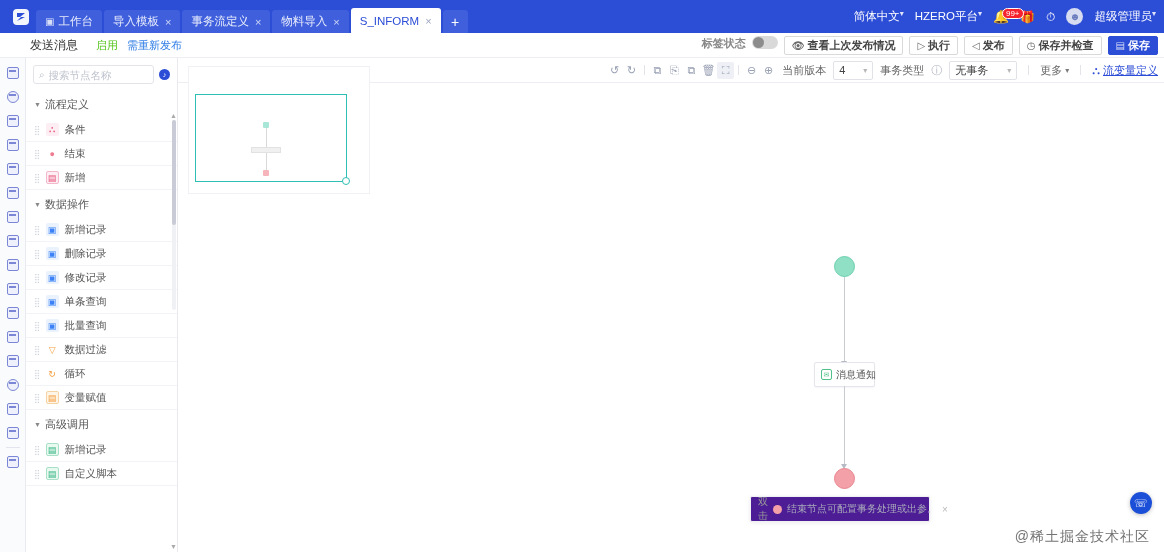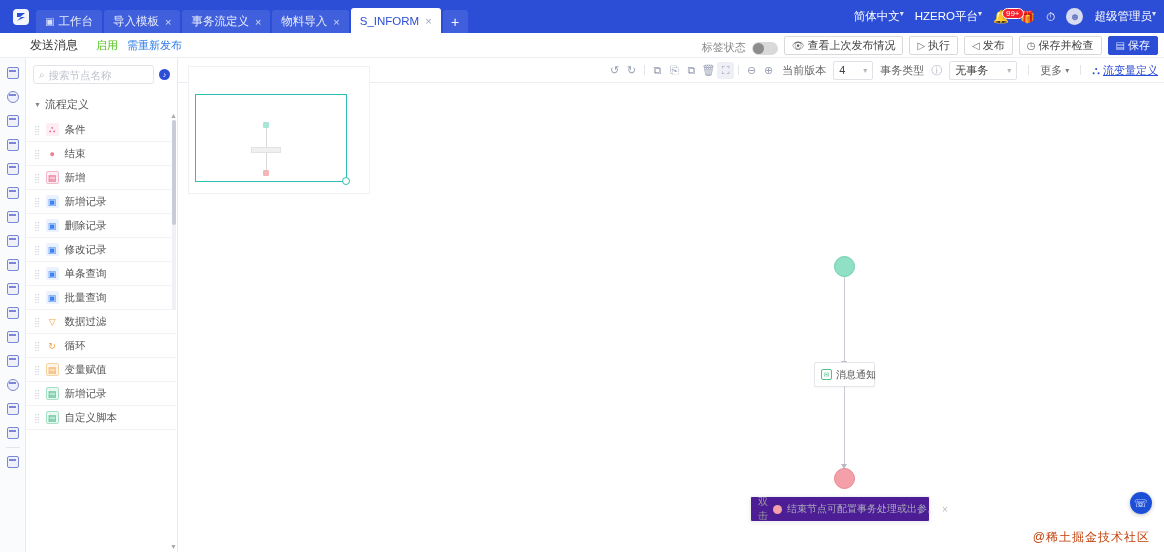--- a/index.html
+++ b/index.html
@@ -55,21 +55,21 @@
   }
 
   
   .pagehdr {
     height:25px; background:#fff; border-bottom:1px solid #eceef3;
     display:flex; align-items:center; padding-left:30px; position:relative;
   }
   .ph-title { font-size:12px; color:#333; font-weight:normal; }
   .ph-status { font-size:11px; color:#52c41a; margin-left:18px; }
   .ph-link { font-size:11px; color:#2c7be5; margin-left:9px; cursor:pointer; }
-  .ph-right { position:absolute; right:6px; display:flex; align-items:flex-end; gap:6px; }
+  .ph-right { position:absolute; right:6px; display:flex; align-items:flex-start; gap:6px;font-weight:bold; }
   .ph-lbl { font-size:11px; color:#888; }
   .switch {
     width:26px; height:13px; background:#d9d9d9; border-radius:7px; position:relative;
     cursor:pointer;
   }
   .switch::after {
     content:""; position:absolute; left:1px; top:1px; width:11px; height:11px;
     background:#8c8c8c; border-radius:50%;
   }
   .btn {
@@ -239,21 +239,21 @@
   .tt-close { font-size:10px; color:#bbb; cursor:pointer; }
 
   
   .fab {
     position:absolute; right:12px; bottom:38px; width:22px; height:22px;
     border-radius:50%; background:#1b4fd8; display:flex; align-items:center;
     justify-content:center; color:#fff; font-size:11px; cursor:pointer;
     box-shadow:0 1px 4px rgba(0,0,0,.25);
   }
   .watermark {
-    position:absolute; right:14px; bottom:6px; font-size:12px; color:#c2410c;
+    position:absolute; right:14px; bottom:6px; font-size:14px; color:#737373;
     letter-spacing:1px; user-select:none;
   }
 </style>
 </head>
 <body>
 
 <div class="app">
 
   <div class="topbar">
     <div class="logo">
@@ -421,20 +421,24 @@
           <span class="drag">⣿</span>
           <span class="nicon" style="color:#f07a90;">●</span>
           <span class="nlabel">结束</span>
         </div>
         <div class="node-item">
           <span class="drag">⣿</span>
           <span class="nicon" style="background:#fdeef3;color:#e8547c;border:1px solid #f3b9cb;">▤</span>
           <span class="nlabel">新增</span>
         </div>
 
+        <div class="grp-hdr">
+          <span class="tri">▼</span>
+          <span>数据操作</span>
+        </div>
         <div class="node-item">
           <span class="drag">⣿</span>
           <span class="nicon" style="background:#eaf2fe;color:#3b82f6;">▣</span>
           <span class="nlabel">新增记录</span>
         </div>
         <div class="node-item">
           <span class="drag">⣿</span>
           <span class="nicon" style="background:#eaf2fe;color:#3b82f6;">▣</span>
           <span class="nlabel">删除记录</span>
         </div>
@@ -463,20 +467,24 @@
           <span class="drag">⣿</span>
           <span class="nicon" style="color:#f59e3c;">↻</span>
           <span class="nlabel">循环</span>
         </div>
         <div class="node-item">
           <span class="drag">⣿</span>
           <span class="nicon" style="background:#fef5e9;color:#f59e3c;border:1px solid #f6d3a3;">▤</span>
           <span class="nlabel">变量赋值</span>
         </div>
 
+        <div class="grp-hdr">
+          <span class="tri">▼</span>
+          <span>高级调用</span>
+        </div>
         <div class="node-item">
           <span class="drag">⣿</span>
           <span class="nicon" style="background:#e9f8f1;color:#2fb57f;border:1px solid #a8e0c7;">▤</span>
           <span class="nlabel">新增记录</span>
         </div>
         <div class="node-item">
           <span class="drag">⣿</span>
           <span class="nicon" style="background:#e9f8f1;color:#2fb57f;border:1px solid #a8e0c7;">▤</span>
           <span class="nlabel">自定义脚本</span>
         </div>

